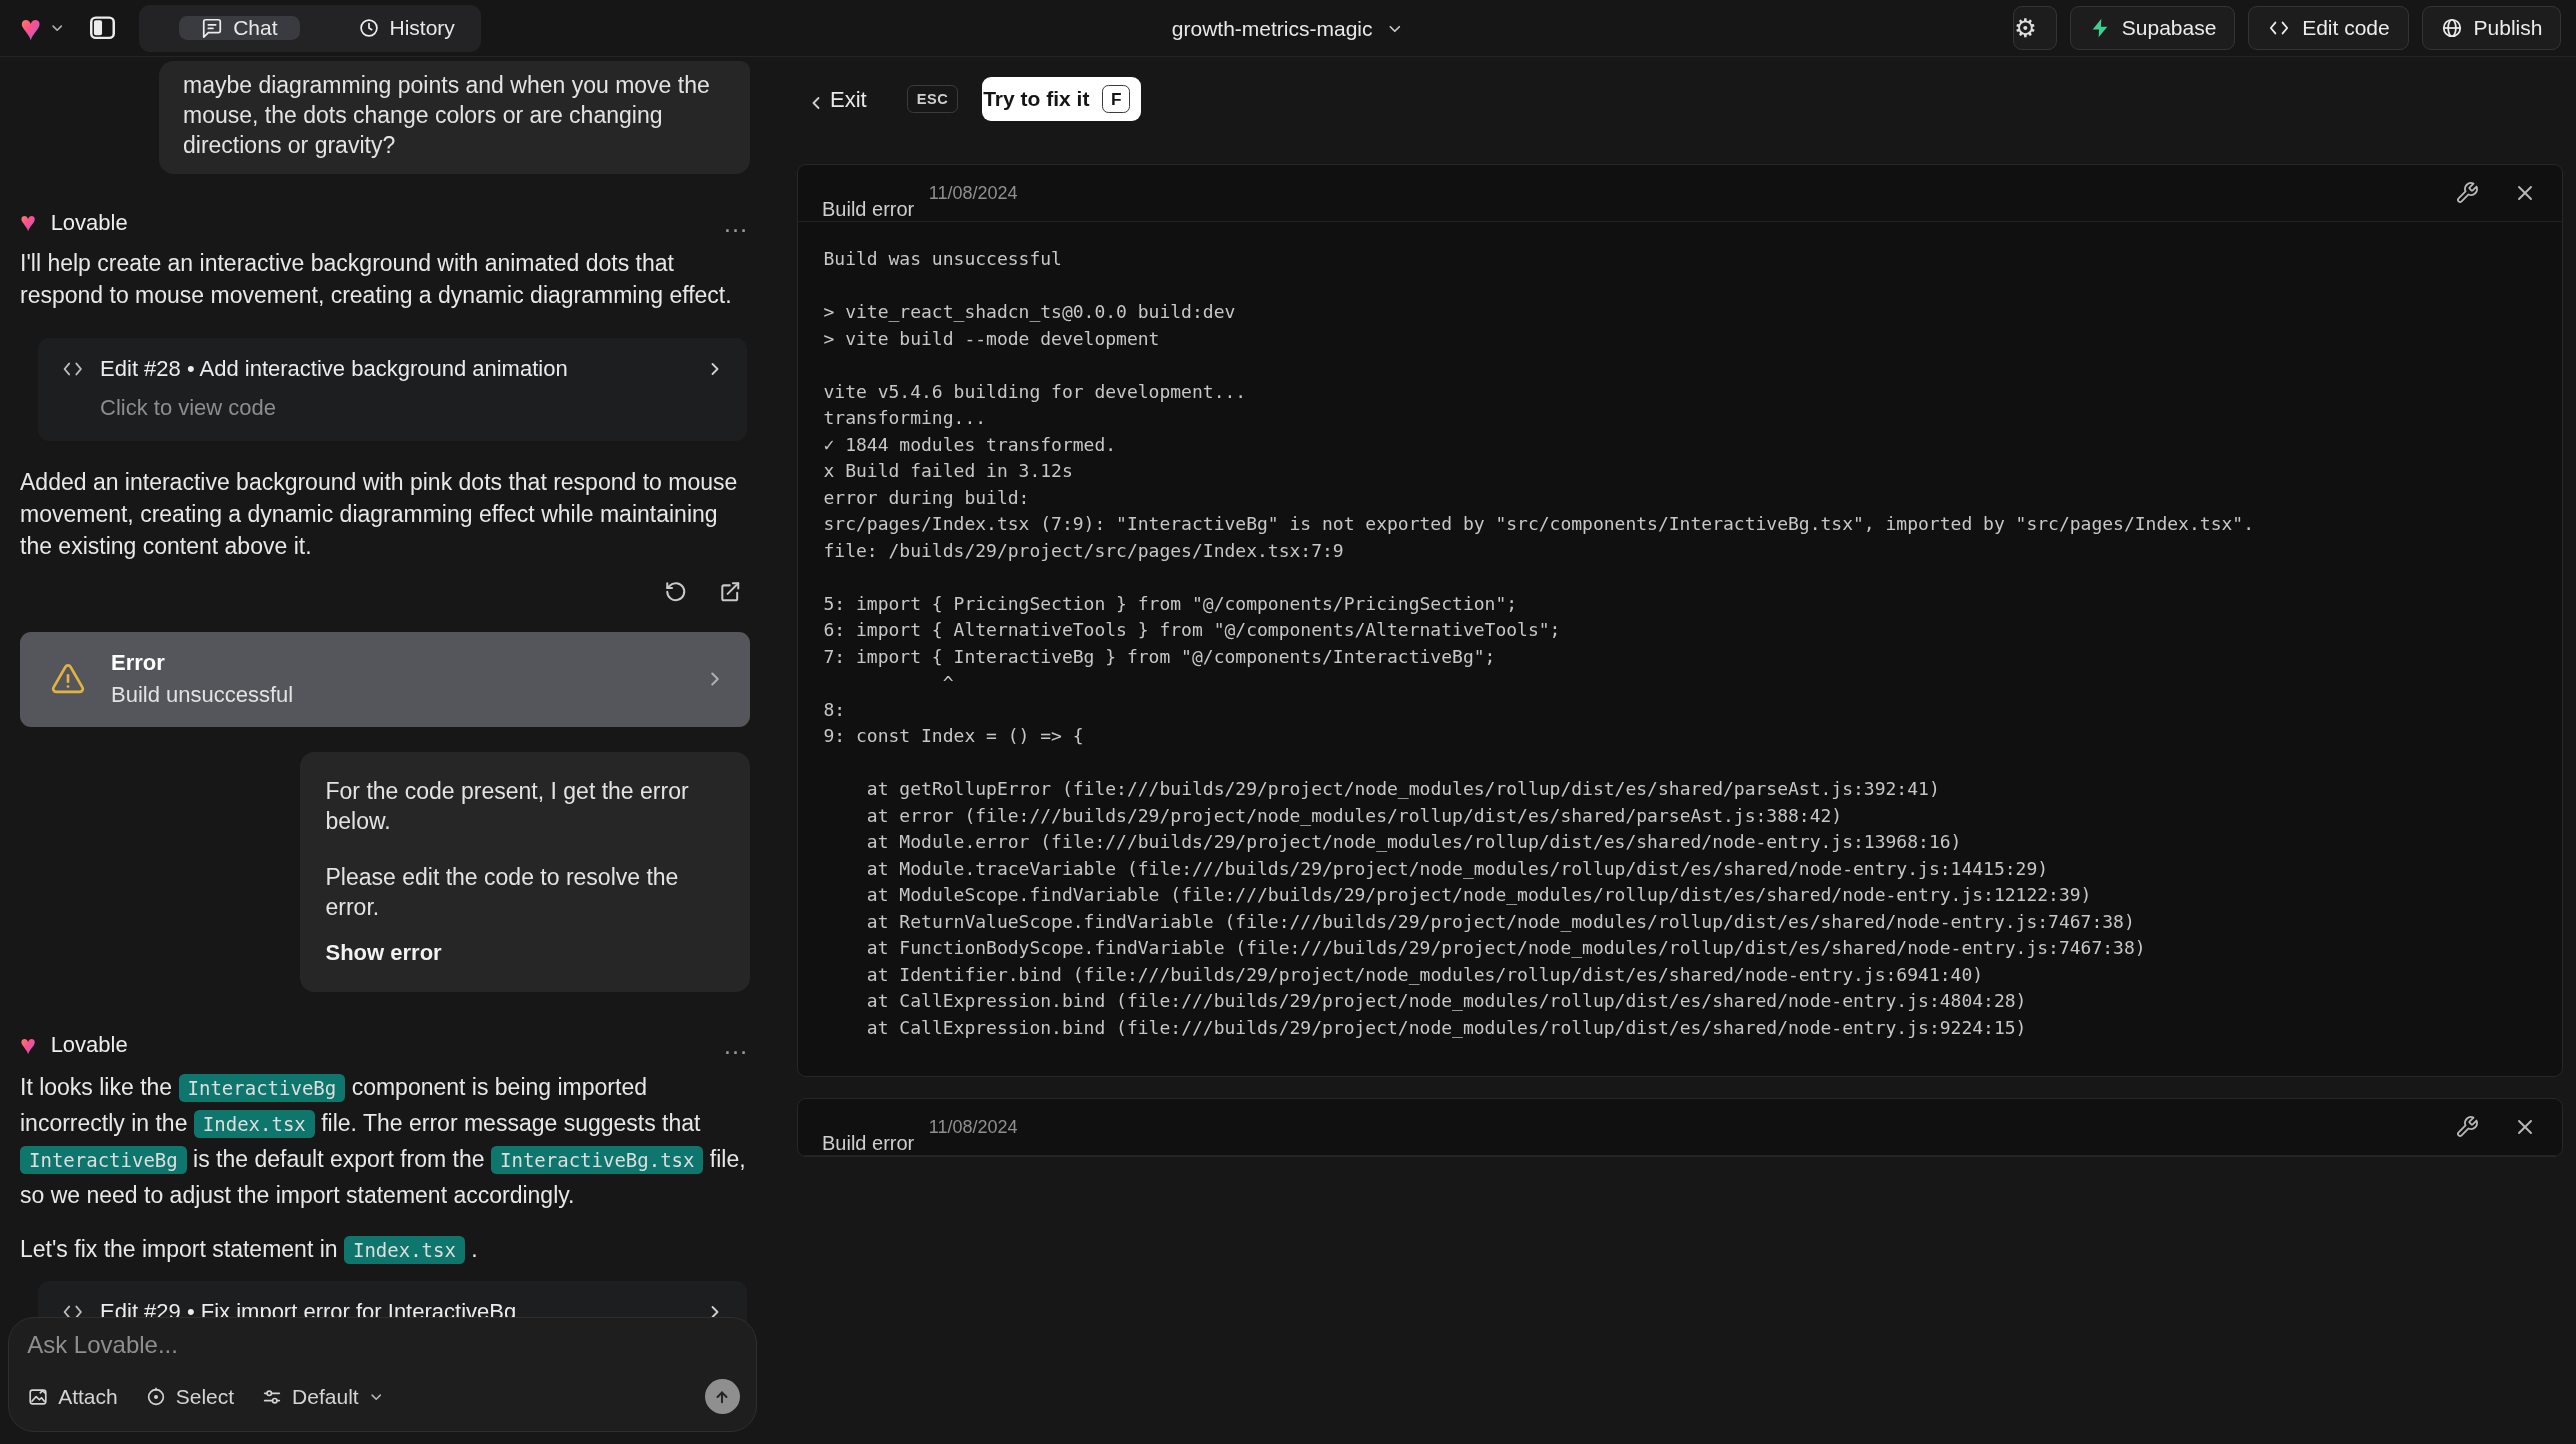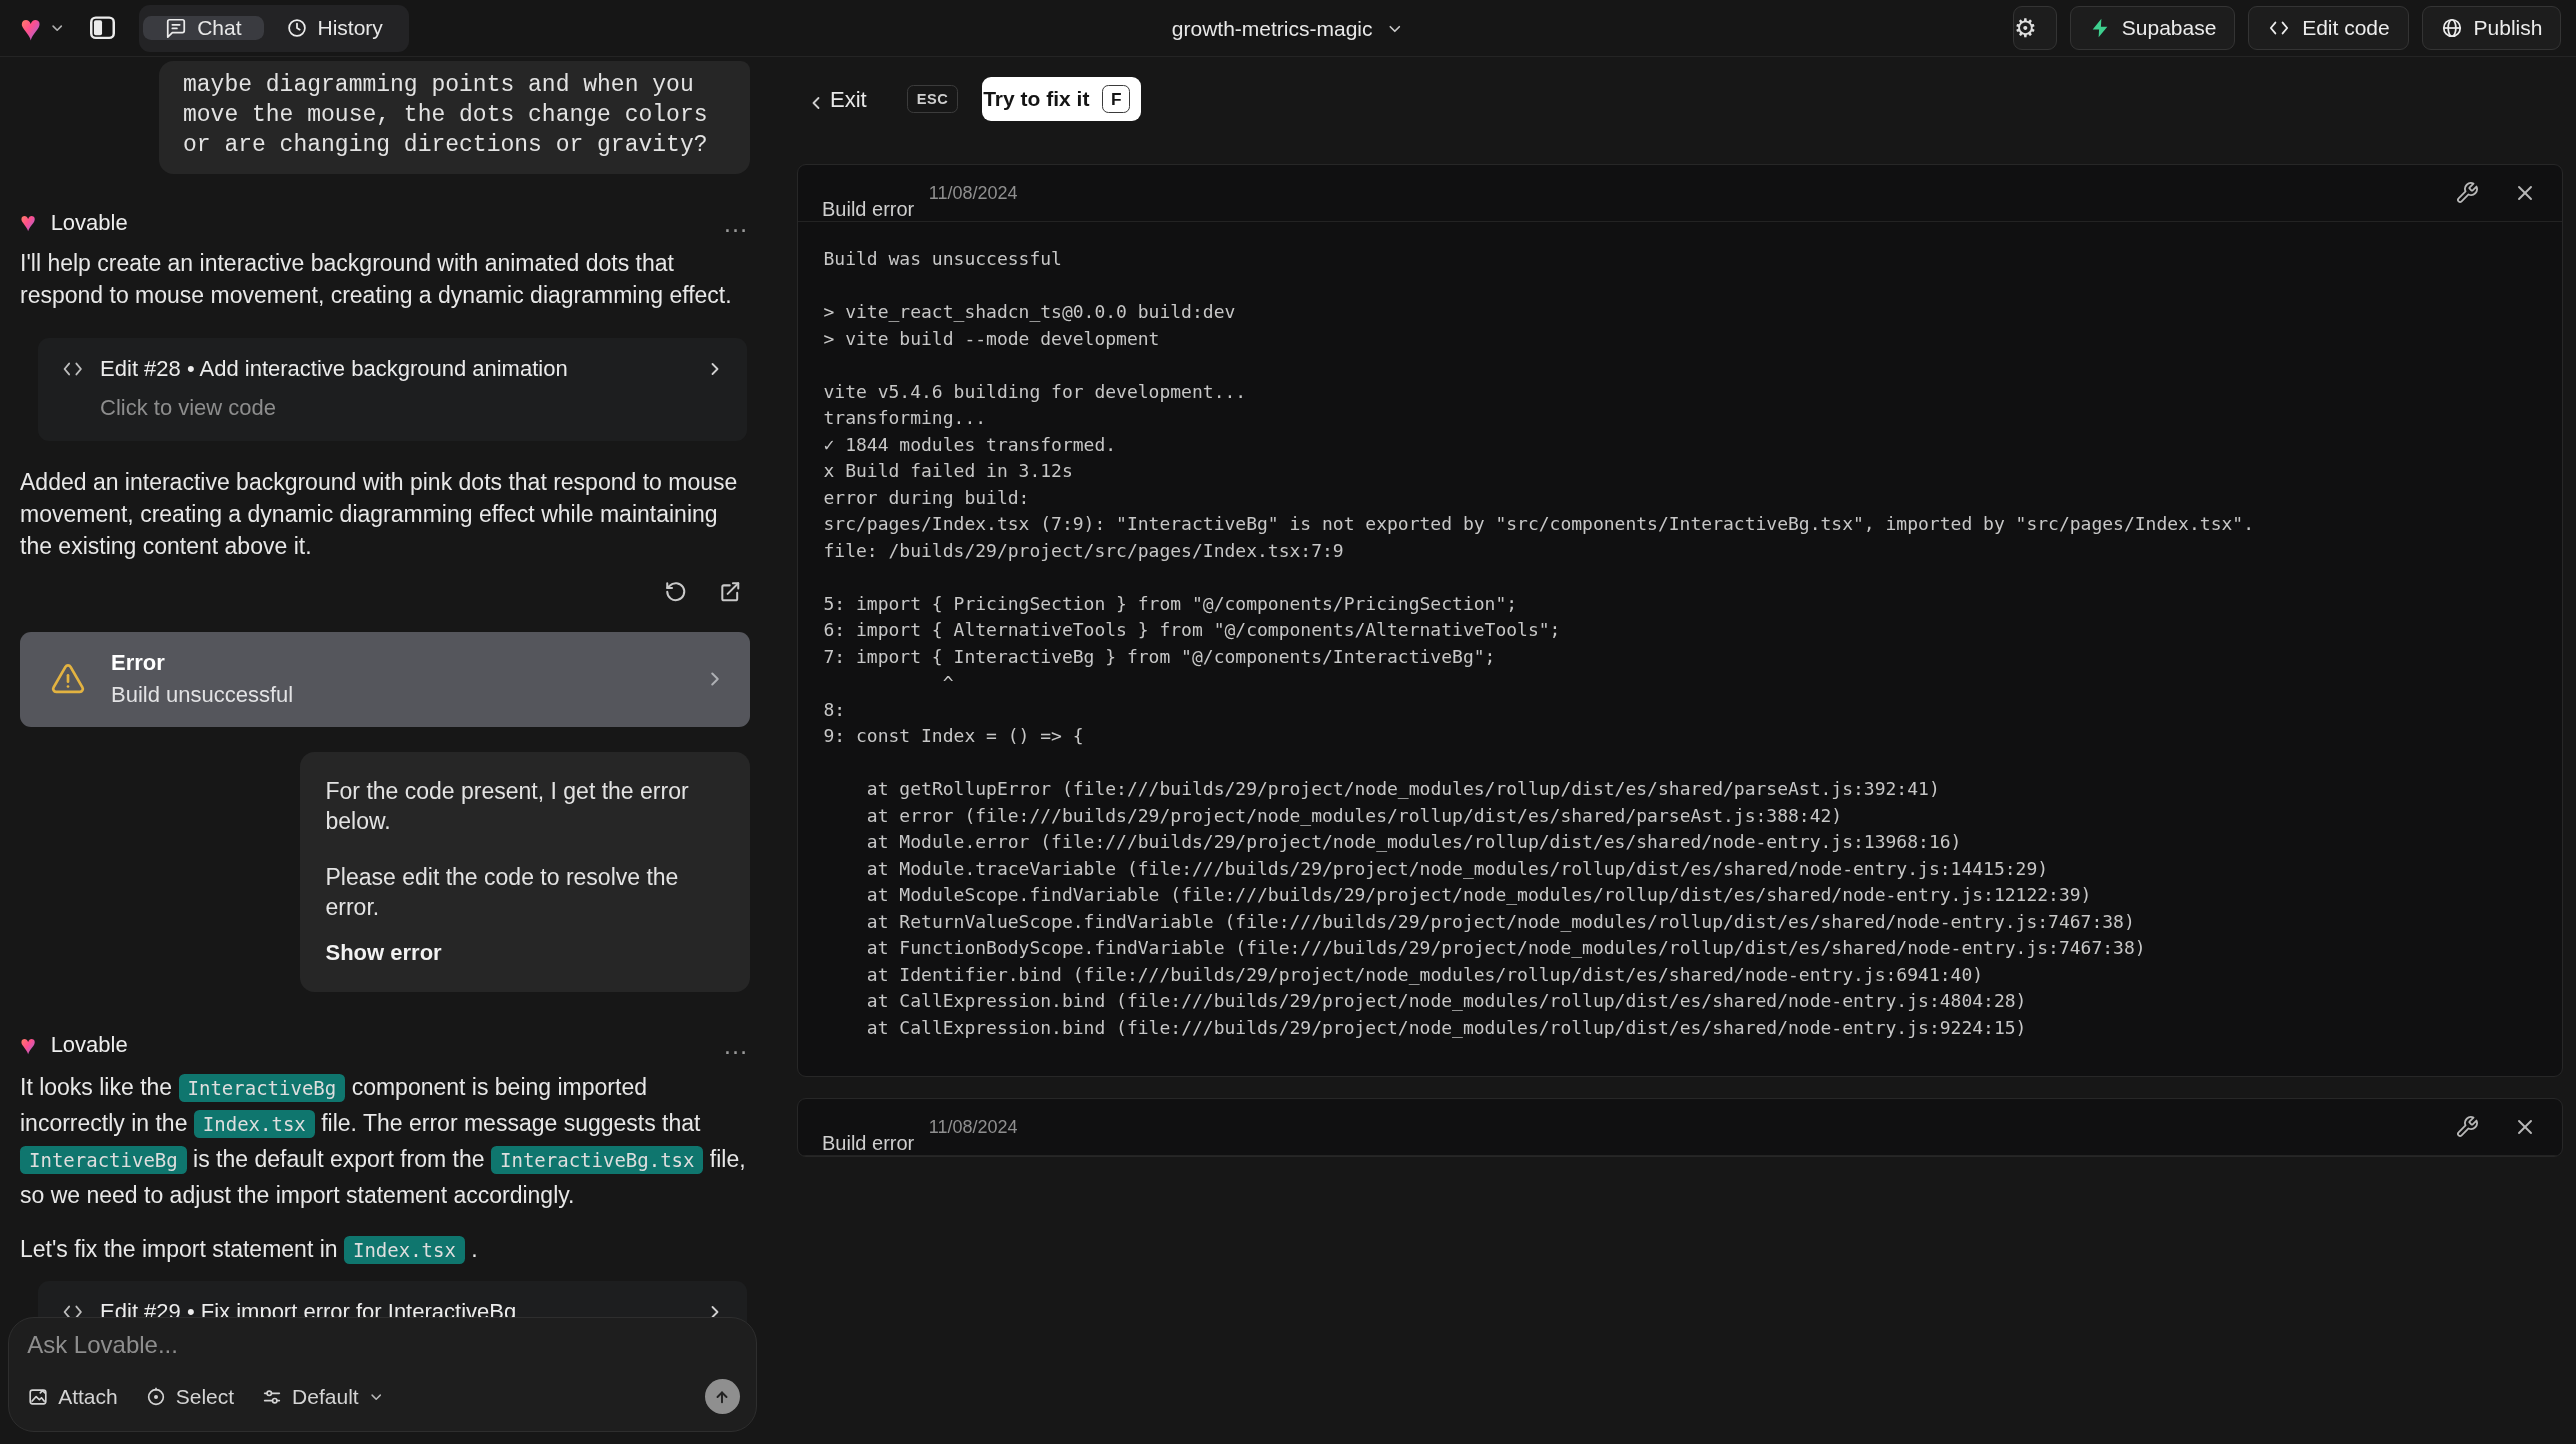--- a/index.html
+++ b/index.html
@@ -9,34 +9,34 @@
 
   
   .topbar { position:absolute; left:0; top:0; width:2576px; height:57px; background:#161616;
             border-bottom:0.9px solid #242424; display:flex; align-items:center; padding:0 14.6px; z-index:5; }
   .logo-heart { font-size:36px; line-height:36px; background:linear-gradient(125deg,#ff9357 5%,#ff4f8b 48%,#7a6cff 100%);
                 -webkit-background-clip:text; background-clip:text; color:transparent; margin-left:5.5px; }
   .tiny-chev { margin-left:7.3px; display:flex; align-items:center; }
   .iconbtn { display:flex; align-items:center; justify-content:center; border-radius:9px; cursor:pointer; }
   .sidebar-toggle { width:46px; height:44px; margin-left:14.6px; }
   .tabs-pill { display:flex; align-items:center; background:#232325; border-radius:11px; padding:4.6px; margin-left:12.8px; height:47px; }
-  .tab { display:flex; align-items:center; gap:10px; padding:12px 22px; height:22px; border-radius:8.2px; font-size:21px; color:#e8e8e8; cursor:pointer; }
+  .tab { display:flex; align-items:center; gap:10px; padding:12px 22px; height:22px; border-radius:8.2px; font-size:21px; color:#e8e8e8; cursor:pointer;margin-left:36px; }
   .tab.active { background:#3a3b40; }
   .title-center { position:absolute; left:50%; top:0; height:57px; transform:translateX(-50%);
                   display:flex; align-items:center; gap:13.7px; font-size:21px; color:#e8e8e8; cursor:pointer; }
   .topbar-right { margin-left:auto; display:flex; align-items:center; gap:12.8px; }
   .tb-btn { display:flex; align-items:center; gap:11px; height:44px; padding:0 18px; border:1.4px solid #343434;
             background:#1d1d1d; border-radius:9px; font-size:21px; color:#ececec; cursor:pointer; }
   .tb-btn.square { width:44px; padding:0; }
   .gear-glyph { font-size:25.5px; color:#e0e0e0; font-family:"DejaVu Sans", sans-serif; }
 
   
   .chat-col { position:absolute; left:0; top:57px; width:788px; bottom:0; padding:0 38px 0 20px; overflow:hidden; }
   .bubble { background:#262626; border-radius:14.6px; color:#e3e3e3; font-size:23px; line-height:30px; }
-  .bubble.first { margin-top:3.6px; margin-left:auto; width:591px; padding:9px 24px 14.6px; border-top-right-radius:9px;font-family:Liberation Mono, monospace; }
+  .bubble.first { margin-top:3.6px; margin-left:auto; width:591px; padding:9px 24px 14.6px; border-top-right-radius:9px; }
   .lov-row { display:flex; align-items:center; margin-top:35px; }
   .lov-row .heart { font-size:27px; line-height:27px; background:linear-gradient(125deg,#ff9357 5%,#ff4f8b 48%,#7a6cff 100%);
                     -webkit-background-clip:text; background-clip:text; color:transparent; }
   .lov-row .name { font-size:22px; font-weight:500; color:#ededed; margin-left:14.6px; }
   .more-dots { margin-left:auto; color:#9a9a9a; font-size:25.5px; letter-spacing:1.8px; cursor:pointer; line-height:18px; }
   .msg { margin-top:11px; font-size:23px; line-height:32px; color:#e8e8e8; }
   .msg code { font-family:"DejaVu Sans Mono", monospace; font-size:19px; background:#0f766e; border-radius:5.5px; padding:3px 9px; color:#dedede; }
   .edit-card { margin:27px 0 0 18px; width:709px; background:#1d1e1f; border-radius:11px; padding:18px 22px 20px; cursor:pointer; }
   .edit-card .row1 { display:flex; align-items:center; gap:14.6px; font-size:22px; color:#ececec; }
   .edit-card .row2 { margin:12.8px 0 0 40px; font-size:22px; color:#8d8d8d; }

